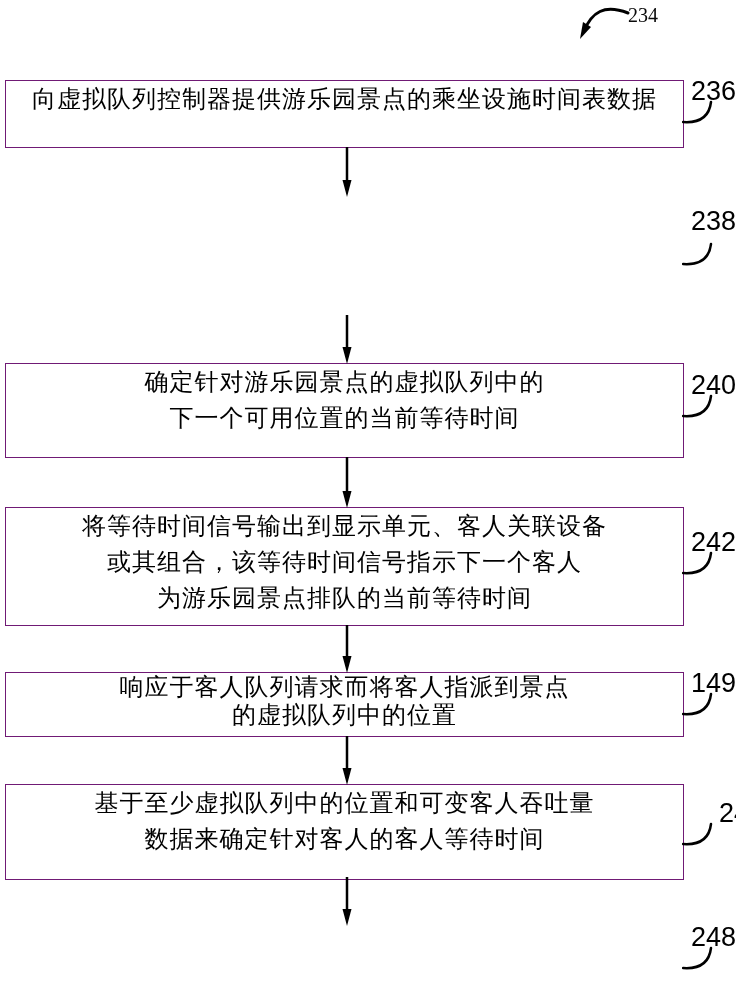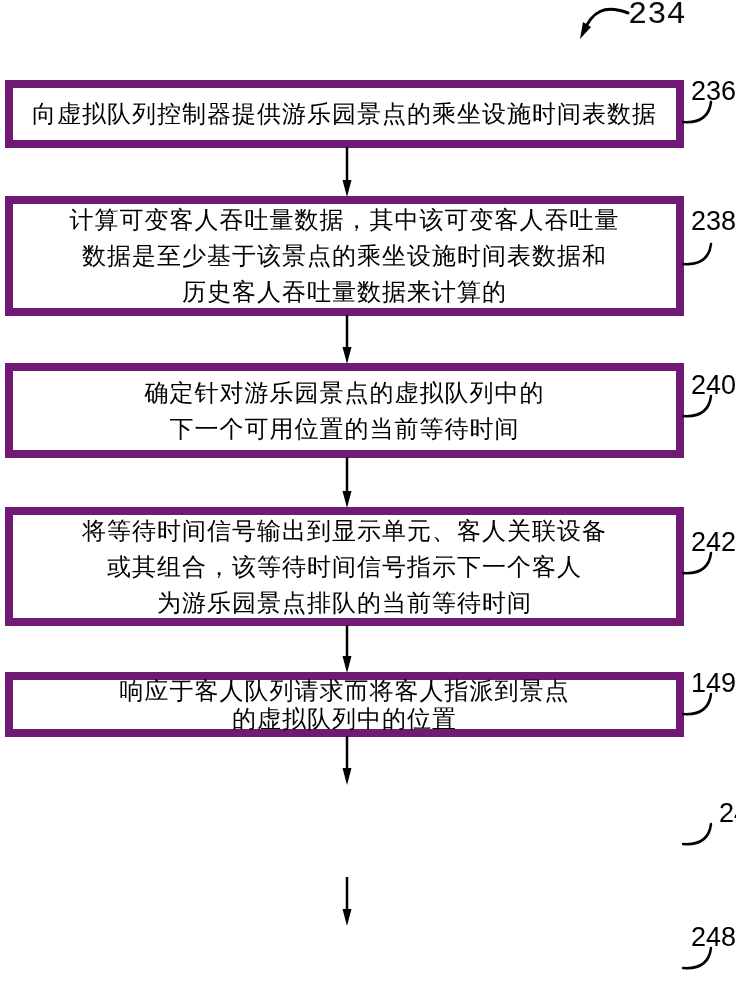--- a/index.html
+++ b/index.html
@@ -14,24 +14,23 @@
     background: #ffffff;
     overflow: hidden;
     font-family: "DejaVu Serif", serif;
   }
   
   .box {
     position: absolute;
     left: 5px;
     width: 679px;
     box-sizing: border-box;
-    border: 8px solid #701a75;
+    border: 1px solid #701a75;
     background: #ffffff;
     display: flex;
-    align-items: center;
     justify-content: center;
     text-align: center;
   }
   .box-text {
     display: block;
     white-space: pre-line;
     font-size: 24px;
     line-height: 36px;
     color: #000000;
     letter-spacing: 1px;
@@ -96,57 +95,56 @@
     position: absolute;
     left: 556px;
     top: 0px;
     width: 80px;
     height: 46px;
   }
   .fig-ref-num {
     position: absolute;
     left: 628px;
     top: 1px;
-    font-family: Liberation Mono, monospace;
-    font-size: 32px;
+    font-family: Liberation Serif, serif;
+    font-size: 20px;
     line-height: 28px;
     color: #0a0a0a;
   }
 </style>
 </head>
 <body>
 
 <div class="figure">
 
   <svg class="fig-ref-arrow" viewBox="0 0 80 46">
     <path d="M72,13 C48,4 36,12 28,31" stroke="#000000" stroke-width="3" fill="none" stroke-linecap="round"></path>
     <polygon points="24,39 35,27 27,22" fill="#000000"></polygon>
   </svg>
   <span class="fig-ref-num">234</span>
 
   <div class="box step-236">
     <span class="box-text">向虚拟队列控制器提供游乐园景点的乘坐设施时间表数据</span>
-  </div>
-  <div class="box step-238">
-    <span class="box-text">计算可变客人吞吐量数据，其中该可变客人吞吐量
-数据是至少基于该景点的乘坐设施时间表数据和
-历史客人吞吐量数据来计算的</span>
   </div>
   <div class="box step-240">
     <span class="box-text">确定针对游乐园景点的虚拟队列中的
 下一个可用位置的当前等待时间</span>
   </div>
   <div class="box step-244">
     <span class="box-text">响应于客人队列请求而将客人指派到景点
 的虚拟队列中的位置</span>
   </div>
   <div class="box step-242">
     <span class="box-text">将等待时间信号输出到显示单元、客人关联设备
 或其组合，该等待时间信号指示下一个客人
 为游乐园景点排队的当前等待时间</span>
+  </div>
+  <div class="box step-246">
+    <span class="box-text">基于至少虚拟队列中的位置和可变客人吞吐量
+数据来确定针对客人的客人等待时间</span>
   </div>
 
   <span class="ref ref-236">236</span>
   <span class="ref ref-238">238</span>
   <span class="ref ref-240">240</span>
   <span class="ref ref-242">242</span>
   <span class="ref ref-244">149</span>
   <span class="ref ref-246">246</span>
   <span class="ref ref-248">248</span>
 

